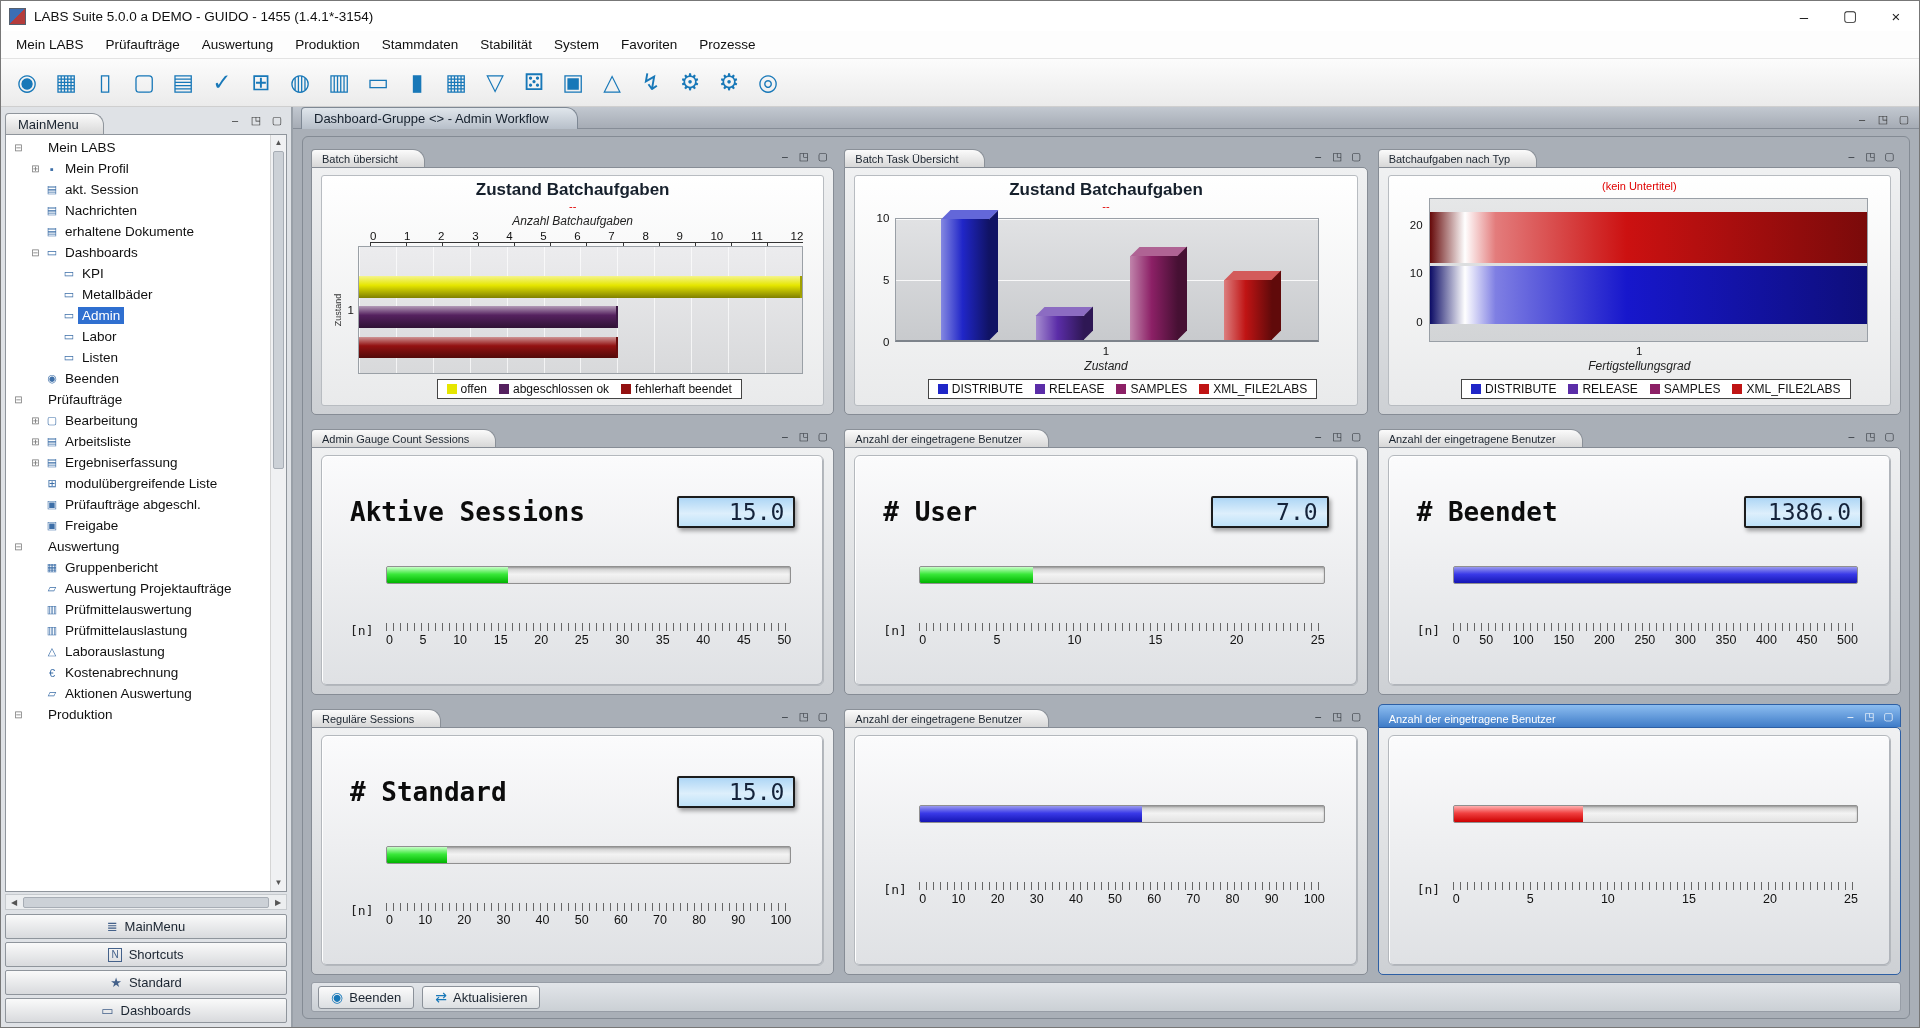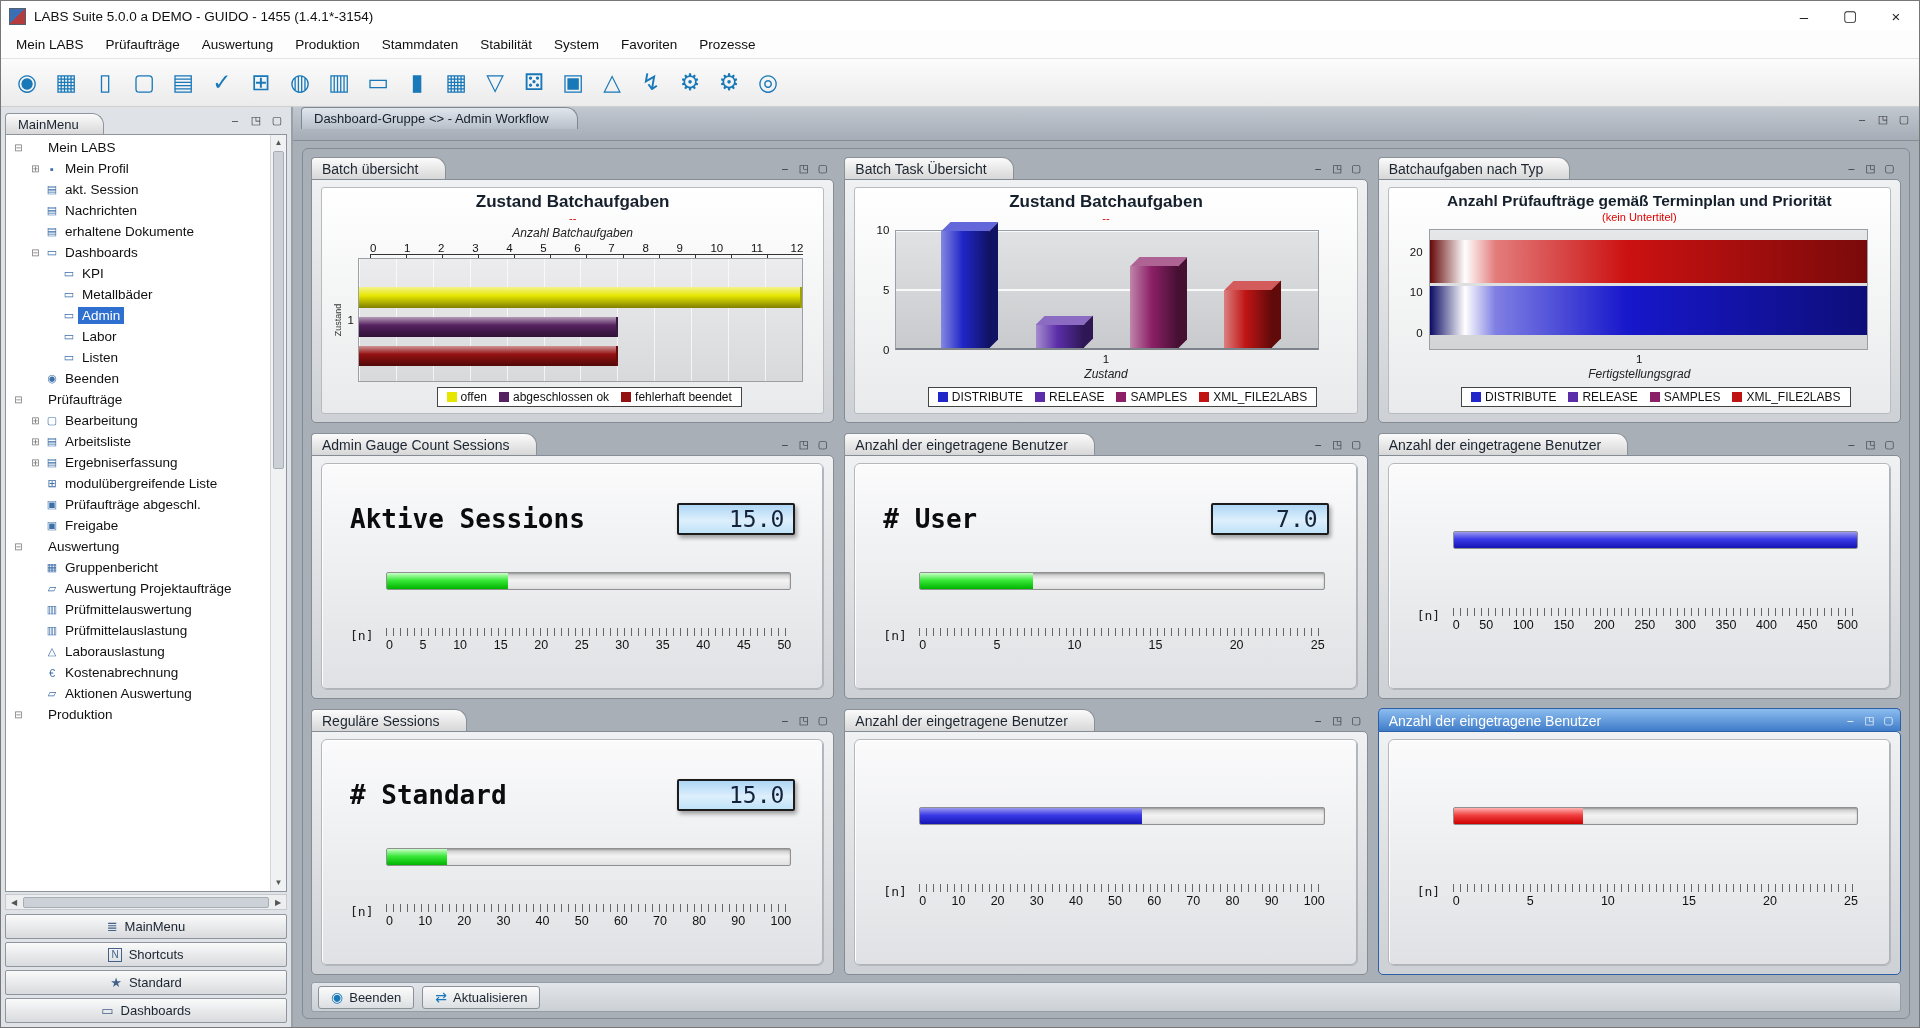--- a/index.html
+++ b/index.html
@@ -44,36 +44,36 @@
 .hscroll{height:16px;flex:0 0 auto;margin-top:2px;background:#eceef0;border:1px solid #c6cace;display:flex;align-items:center;}
 .harrow{width:16px;text-align:center;font-size:8px;color:#555;}
 .hthumb{height:11px;flex:1;margin:0 1px;background:#ccd1d7;border:1px solid #a7adb5;border-radius:2px;}
 .side-buttons{margin-top:4px;flex:0 0 auto;display:flex;flex-direction:column;gap:3px;}
 .side-btn{height:25px;display:flex;align-items:center;justify-content:center;gap:7px;background:linear-gradient(180deg,#fafafa,#d8dadd);border:1px solid #8f959c;border-radius:2px;font-size:13px;color:#1a2430;}
 .side-btn .g{font-size:13px;color:#44618a;line-height:1;}
 .side-btn .g.boxed{border:1px solid #44618a;font-size:10px;padding:0 2px;line-height:12px;}
 
 
 .main{flex:1;display:flex;flex-direction:column;min-width:0;background:#a9afb7;}
-.main-tabrow{height:34px;flex:0 0 auto;background:linear-gradient(180deg,#c2c8d0,#a6acb5);display:flex;align-items:flex-start;position:relative;border-bottom:1px solid #868d97;}
+.main-tabrow{height:22px;flex:0 0 auto;background:linear-gradient(180deg,#c2c8d0,#a6acb5);display:flex;align-items:flex-start;position:relative;border-bottom:1px solid #868d97;}
 .main-tab{margin-left:8px;background:linear-gradient(180deg,#e0e6ec,#b7bfc9);border:1px solid #7e8894;border-bottom:none;border-radius:4px 12px 0 0;padding:3px 28px 3px 12px;font-size:13px;color:#141f2c;}
 .mini-controls.in-main{top:5px;right:8px;}
 .dashboard{flex:1;min-height:0;display:flex;flex-direction:column;margin:7px 9px 8px;border:1px solid #848b94;border-radius:6px;background:#a9afb7;padding:7px 8px 6px;}
 .dash-grid{flex:1;min-height:0;display:grid;grid-template-columns:repeat(3,1fr);grid-template-rows:repeat(3,1fr);gap:9px 10px;}
 .dash-footer{height:30px;flex:0 0 auto;margin-top:7px;display:flex;align-items:center;gap:8px;background:linear-gradient(180deg,#e2e5e9,#cbd0d5);border:1px solid #979da6;border-radius:3px;padding:0 6px;}
 .foot-btn{display:flex;align-items:center;gap:6px;background:linear-gradient(180deg,#fbfbfb,#dcdfe2);border:1px solid #8b9199;border-radius:3px;padding:3px 12px;font-size:13px;color:#1c2530;}
 .foot-btn .g{color:#1878b8;font-size:14px;line-height:1;}
 
 
 .statusbar{height:24px;flex:0 0 auto;background:#eef0f2;border-top:1px solid #c6cacf;display:flex;align-items:center;padding-left:8px;font-size:13px;color:#d40000;}
 
 
 .panel{display:flex;flex-direction:column;min-height:0;min-width:0;}
 .ptabrow{height:23px;flex:0 0 auto;display:flex;align-items:flex-end;position:relative;}
-.ptab{background:linear-gradient(180deg,#fbfbfb,#d7d7d7);border:1px solid #8a9098;border-bottom:none;border-radius:4px 12px 0 0;padding:3px 26px 2px 10px;font-size:14px;color:#1c2530;max-width:78%;white-space:nowrap;overflow:hidden;margin-top:8px;}
+.ptab{background:linear-gradient(180deg,#fbfbfb,#d7d7d7);border:1px solid #8a9098;border-bottom:none;border-radius:4px 12px 0 0;padding:3px 26px 2px 10px;font-size:11px;color:#1c2530;max-width:78%;white-space:nowrap;overflow:hidden;margin-top:8px;}
 .pctrl{position:absolute;right:5px;bottom:4px;display:flex;gap:6px;}
 .pbtn{font-size:10.5px;color:#2a2f36;width:13px;text-align:center;line-height:13px;}
 .pbody{flex:1;min-height:0;background:linear-gradient(180deg,#f0f1f2,#cdd0d4);border:1px solid #868c95;border-radius:0 5px 5px 5px;padding:7px 9px 8px;display:flex;overflow:hidden;}
 .panel.sel .ptabrow{background:linear-gradient(180deg,#8cbdf0,#3f7cc8);border:1px solid #2d5fa4;border-bottom:none;border-radius:5px 5px 0 0;}
 .panel.sel .ptab{background:transparent;border:none;color:#fff;}
 .panel.sel .pbtn{color:#fff;}
 .panel.sel .pbody{border-color:#2d5fa4;}
 
 
 .chart{flex:1;min-width:0;display:flex;flex-direction:column;background:linear-gradient(180deg,#ffffff,#e9eaeb);border:1px solid #b8bcc1;border-radius:3px;padding:4px 8px 6px;}
@@ -553,21 +553,20 @@
             <div class="ptabrow">
               <div class="ptab">Batchaufgaben nach Typ</div>
               <div class="pctrl">
                 <span class="pbtn">–</span>
                 <span class="pbtn">◳</span>
                 <span class="pbtn">▢</span>
               </div>
             </div>
             <div class="pbody">
               <div class="chart">
-                <div class="c-title small">Anzahl Prüfaufträge gemäß Terminplan und Priorität</div>
                 <div class="c-sub">(kein Untertitel)</div>
                 <div class="c3-body">
                   <div class="c3-y" id="c3y">
                       <span style="top: 19%;">20</span>
                       <span style="top: 52%;">10</span>
                       <span style="top: 86%;">0</span>
                     </div>
                   <div class="c3-plot">
                     <div class="c3-band" id="band0" style="background: linear-gradient(90deg, rgb(102, 9, 9) 0%, rgb(255, 255, 255) 8%, rgb(227, 124, 124) 15%, rgb(204, 17, 17) 45%, rgb(122, 10, 10) 100%);"></div>
                     <div class="c3-band" id="band1" style="background: linear-gradient(90deg, rgb(12, 12, 102) 0%, rgb(255, 255, 255) 8%, rgb(127, 127, 227) 15%, rgb(23, 23, 204) 45%, rgb(14, 14, 122) 100%);"></div>
@@ -684,20 +683,24 @@
             <div class="ptabrow">
               <div class="ptab">Anzahl der eingetragene Benutzer</div>
               <div class="pctrl">
                 <span class="pbtn">–</span>
                 <span class="pbtn">◳</span>
                 <span class="pbtn">▢</span>
               </div>
             </div>
             <div class="pbody">
               <div class="gauge" id="g2">
+                <div class="g-top">
+                    <div class="g-label"># Beendet</div>
+                    <div class="g-value">1386.0</div>
+                  </div>
                 <div class="g-sliderrow">
                     <div class="g-spacer"></div>
                     <div class="g-track">
                       <div class="g-fill blue" style="width: 100%;"></div>
                     </div>
                   </div>
                 <div class="g-ruler">
                     <div class="g-unit">[n]</div>
                     <div class="g-scale">
                       <div class="g-tickstrip"></div>

